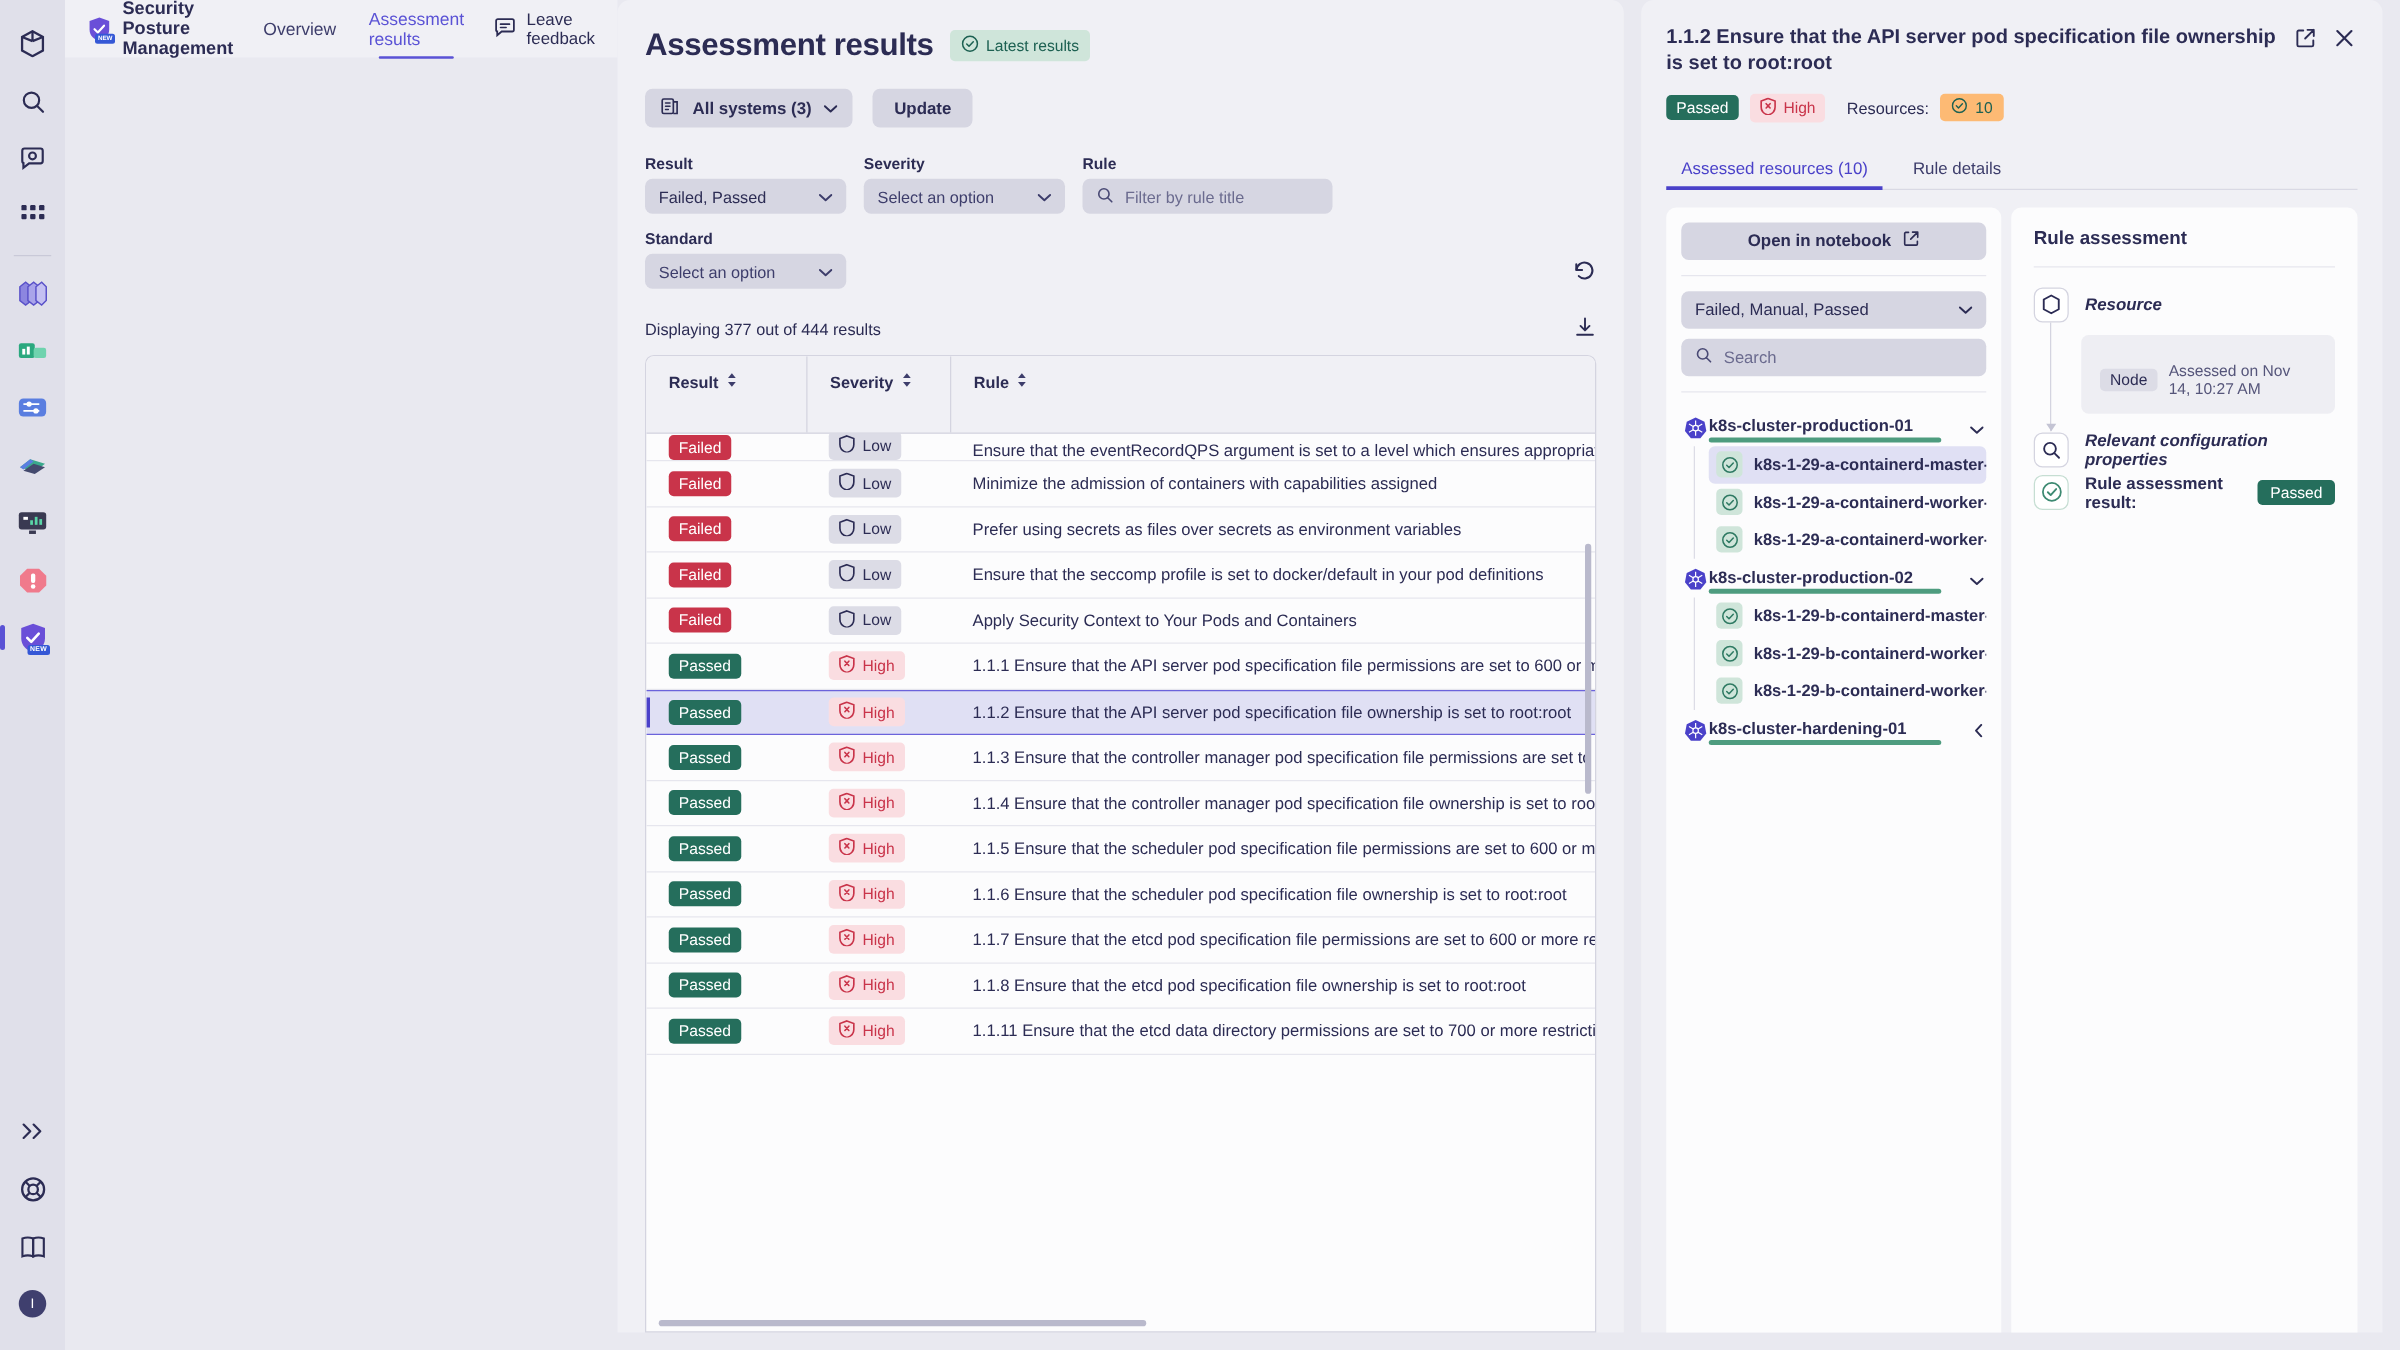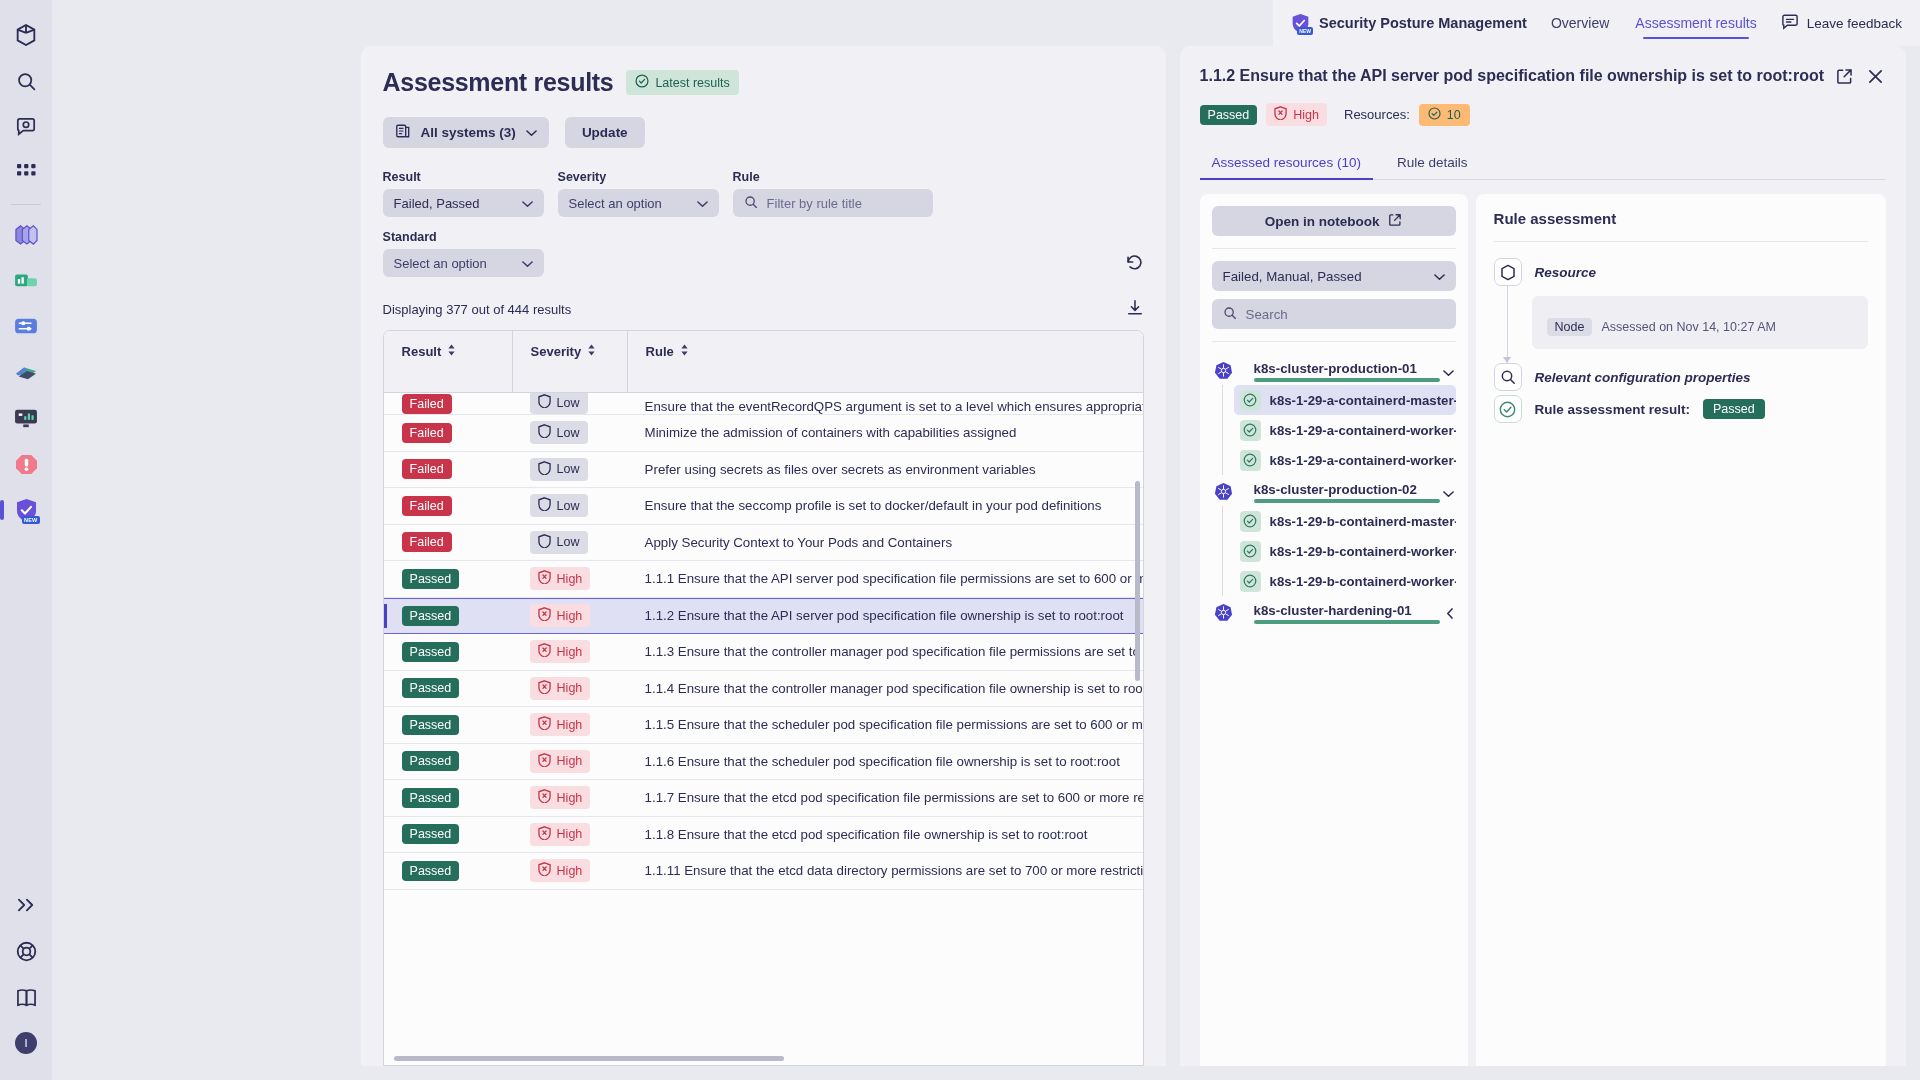--- a/index.html
+++ b/index.html
@@ -22,21 +22,21 @@
     width:32px;height:32px;margin:7px 0;display:flex;align-items:center;justify-content:center;
     border-radius:5px; position:relative;
   }
   .rail-sep { width:30px;height:1px;background:#c9c9d8;margin:8px 0 6px; }
   .rail-bottom { position:absolute; bottom:14px; left:0; right:0; display:flex; flex-direction:column; align-items:center;}
   .sel-bar { position:absolute; left:-10px; top:6px; width:4px; height:20px; background:#5a52d5; border-radius:2px;}
   .cube { width:20px;height:22px; }
   .avatar-c { width:22px;height:22px;border-radius:50%;background:#3f3f6e;color:#fff;font-size:11px;display:flex;align-items:center;justify-content:center;}
 
   
-  .right-of-rail { flex:1; display:flex; flex-direction:column; min-width:0;align-items:flex-end; }
+  .right-of-rail { flex:1; display:flex; min-width:0; }
   .topbar {
     height:46px; background:#f0f0f5; display:flex; align-items:center;
     padding:0 18px; gap:22px; flex:0 0 46px;
   }
   .brand { display:flex; align-items:center; gap:9px; font-weight:bold; font-size:14.5px; color:#2c2c54;}
   .shield-new { position:relative; width:19px;height:21px; }
   .nav-link { font-size:14px; color:#3d3d6b; cursor:pointer; padding:14px 2px; position:relative;}
   .nav-link.active { color:#5a52d5; }
   .nav-link.active:after{ content:""; position:absolute; left:10px; right:10px; bottom:6px; height:2.5px; background:#5a52d5; border-radius:2px;}
   .feedback { margin-left:auto; display:flex; align-items:center; gap:8px; font-size:13.5px; color:#2c2c54; cursor:pointer;}
@@ -158,21 +158,21 @@
   .divider { height:1px; background:#e6e6ee; margin:12px 0; }
   .res-filter {
     background:#d6d6e2; border-radius:6px; height:30px; display:flex; align-items:center;
     justify-content:space-between; padding:0 11px; font-size:13.3px; font-weight:500; cursor:pointer;
   }
   .res-search {
     background:#d6d6e2; border-radius:6px; height:30px; display:flex; align-items:center;
     gap:9px; padding:0 11px; font-size:13.3px; color:#6b6b8f; margin-top:8px;
   }
   .cluster {
-    display:flex; align-items:center; gap:21px; padding:7px 2px 2px 2px; cursor:pointer;
+    display:flex; align-items:center; gap:1px; padding:7px 2px 2px 2px; cursor:pointer;
   }
   .cluster-name { font-size:13.3px; font-weight:bold; flex:1; position:relative; padding-bottom:7px;}
   .cluster-name:after {
     content:""; position:absolute; left:0; bottom:1px; width:186px; height:4px;
     background:#4e9c7f; border-radius:2px;
   }
   .nodes { padding-left:11px; border-left:1px solid #dcdce6; margin-left:10px; }
   .node {
     display:flex; align-items:center; gap:9px; height:30px; padding:0 6px;
     border-radius:5px; font-size:13.2px; font-weight:bold; cursor:pointer; position:relative;

